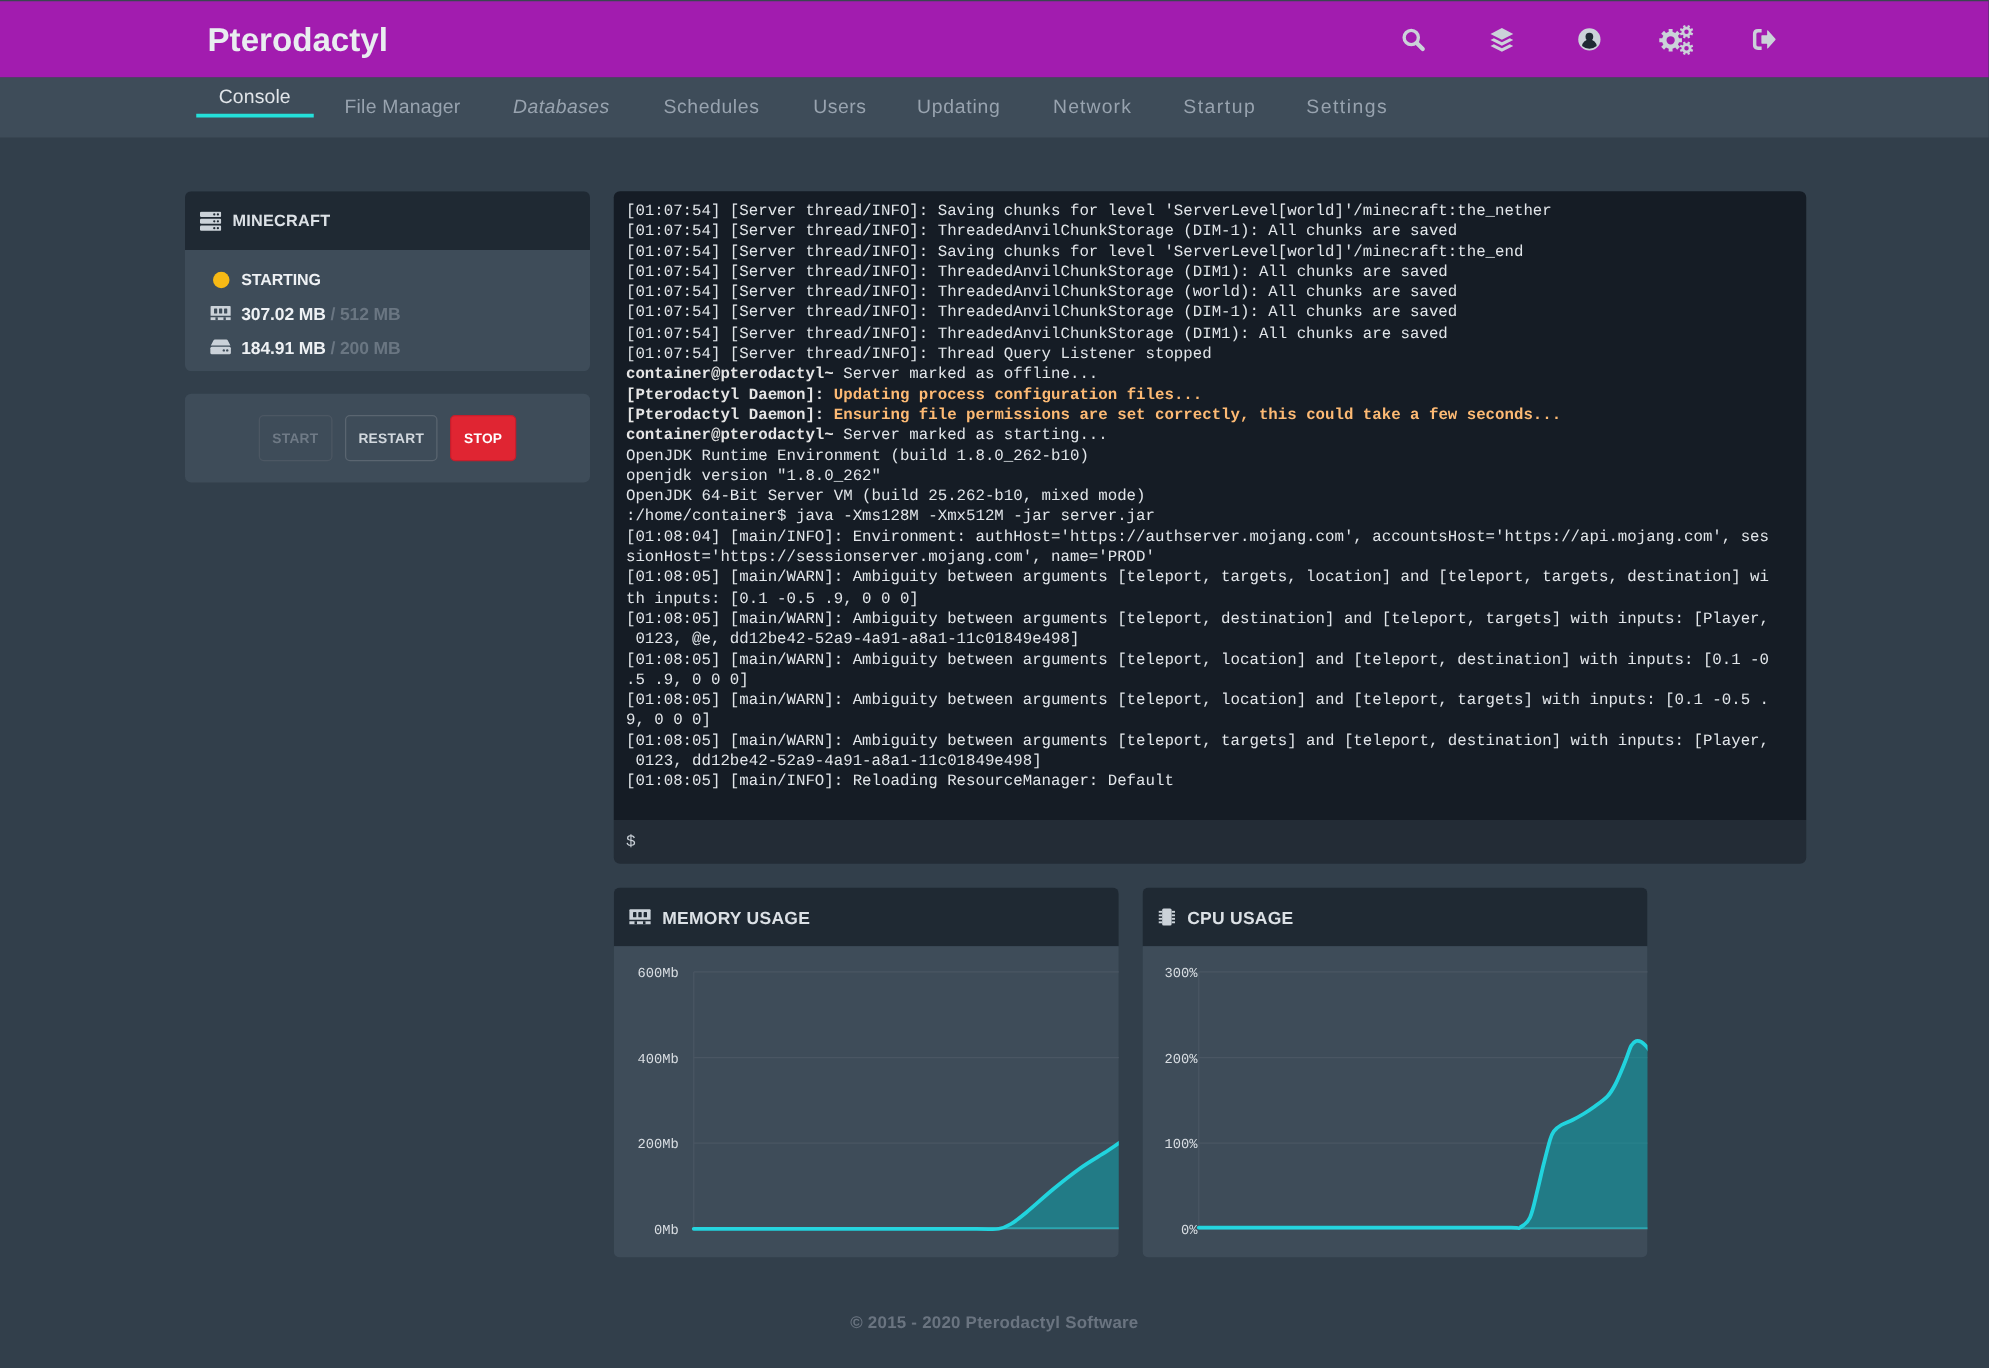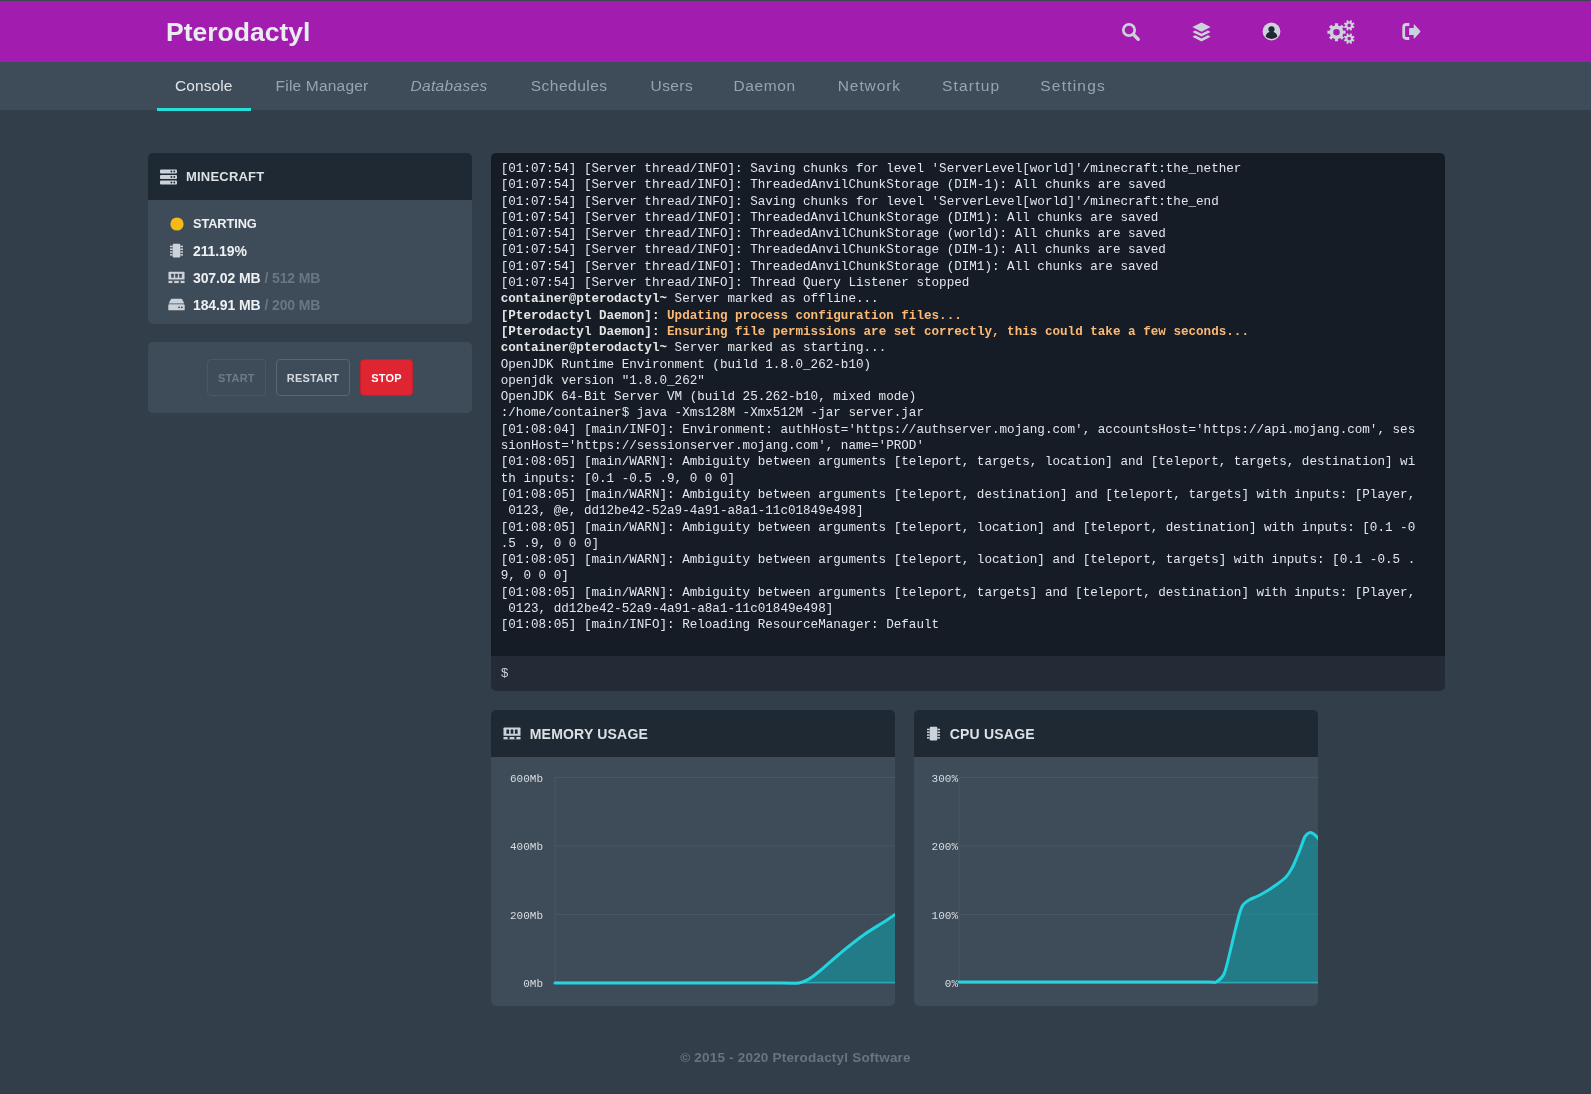--- a/index.html
+++ b/index.html
@@ -6,21 +6,21 @@
 html,body { width:1591px; height:1094px; overflow:hidden; }
 body { background:#323F4B; font-family:"Liberation Sans", sans-serif; }
 .navbar { height:62px; background:#a21caf; border-top:1px solid #3a4550; }
 .wrap { width:1299px; margin:0 auto; position:relative; }
 .brand { position:absolute; left:20px; top:15.5px; font-size:26.5px; font-weight:bold; color:#E9EDF0; letter-spacing:0; }
 .navicons { position:absolute; right:-1px; top:0; height:61px; display:flex; align-items:center; }
 .navicons .ni { width:70px; height:61px; display:flex; align-items:center; justify-content:center; }
 .subnav { height:48px; background:#3E4C59; }
 .subnav .wrap { display:flex; height:48px; padding-left:11px; }
 .tab { font-size:15.5px; color:#98A3AF; padding:0 18px; margin-right:8px; display:flex; align-items:center; height:48px; letter-spacing:0.1px; }
-.tab.active { color:#E1E5E9; border-bottom:3px solid #24E0DA; padding-top:2px; height:49px; margin-bottom:-1px; }
+.tab.active { color:#E1E5E9; border-bottom:3px solid #24E0DA; padding-top:2px; height:32px; margin-bottom:-1px; }
 .content { margin-top:43px; }
 .content .wrap { display:flex; }
 .colL { width:324px; margin-left:2px; }
 .colR { width:955px; margin-left:19px; }
 .card { border-radius:5px; overflow:hidden; }
 .card-h { height:47px; background:#1F2933; display:flex; align-items:center; padding:0 12px; color:#DCE1E6; font-size:14px; font-weight:bold; letter-spacing:0.2px; }
 .card-h .ic { margin-right:9px; display:flex; }
 .card-b { background:#3E4C59; }
 .srow { display:flex; align-items:center; height:27px; padding-left:20px; }
 .srow .ic { width:17px; display:flex; justify-content:center; margin-right:8px; }
@@ -85,21 +85,21 @@
     </div>
   </div>
 </div>
 <div class="subnav">
   <div class="wrap">
     <div class="tab active" style="margin-right:7px;">Console</div>
     <div class="tab" style="letter-spacing:0.2px;margin-right:6px;">File Manager</div>
     <div class="tab" style="letter-spacing:0.35px;margin-right:7px;font-style:italic;">Databases</div>
     <div class="tab" style="letter-spacing:0.5px;margin-right:7px;">Schedules</div>
     <div class="tab" style="letter-spacing:0.4px;margin-right:4.5px;">Users</div>
-    <div class="tab" style="letter-spacing:0.6px;margin-right:6px;">Daemon</div>
+    <div class="tab" style="letter-spacing:0.6px;margin-right:6px;">Updating</div>
     <div class="tab" style="letter-spacing:0.9px;margin-right:5px;">Network</div>
     <div class="tab" style="letter-spacing:1.2px;margin-right:4px;">Startup</div>
     <div class="tab" style="letter-spacing:1.2px;">Settings</div>
   </div>
 </div>
 <div class="content">
   <div class="wrap">
     <div class="colL">
       <div class="card">
         <div class="card-h">
@@ -123,38 +123,20 @@
             <span style="font-size:13px;letter-spacing:0.2px;">MINECRAFT</span>
           </div>
         <div class="card-b" style="padding:10px 0 6px 0;">
           <div class="srow">
               <span class="ic">
                 <svg width="14" height="14" viewBox="0 0 14 14">
                   <circle cx="7" cy="7" r="6.6" fill="#F7B915"></circle>
                 </svg>
               </span>
               <span class="txt" style="font-size:12.8px;letter-spacing:-0.1px;">STARTING</span>
-            </div>
-          <div class="srow">
-              <span class="ic">
-                <svg width="15" height="15" viewBox="0 0 15 15">
-                  <g fill="#CBD2D9">
-                    <rect x="1" y="2.7" width="2.6" height="1.5"></rect>
-                    <rect x="1" y="5.5" width="2.6" height="1.5"></rect>
-                    <rect x="1" y="8.3" width="2.6" height="1.5"></rect>
-                    <rect x="1" y="11.1" width="2.6" height="1.5"></rect>
-                    <rect x="11.4" y="2.7" width="2.6" height="1.5"></rect>
-                    <rect x="11.4" y="5.5" width="2.6" height="1.5"></rect>
-                    <rect x="11.4" y="8.3" width="2.6" height="1.5"></rect>
-                    <rect x="11.4" y="11.1" width="2.6" height="1.5"></rect>
-                    <rect x="3.7" y="0.8" width="7.6" height="13.6" rx="1.2"></rect>
-                  </g>
-                </svg>
-              </span>
-              <span class="txt">211.19%</span>
             </div>
           <div class="srow">
               <span class="ic">
                 <svg width="18" height="13" viewBox="0 0 18 13">
                   <path d="M0.5 1.2 Q0.5 0.4 1.3 0.4 H16.7 Q17.5 0.4 17.5 1.2 V8.7 H0.5 Z" fill="#CBD2D9"></path>
                   <rect x="0.5" y="10" width="17" height="2.4" fill="#CBD2D9"></rect>
                   <g fill="#3E4C59">
                     <rect x="3.4" y="2.6" width="2.7" height="4.2" rx="0.5"></rect>
                     <rect x="7.65" y="2.6" width="2.7" height="4.2" rx="0.5"></rect>
                     <rect x="11.9" y="2.6" width="2.7" height="4.2" rx="0.5"></rect>

